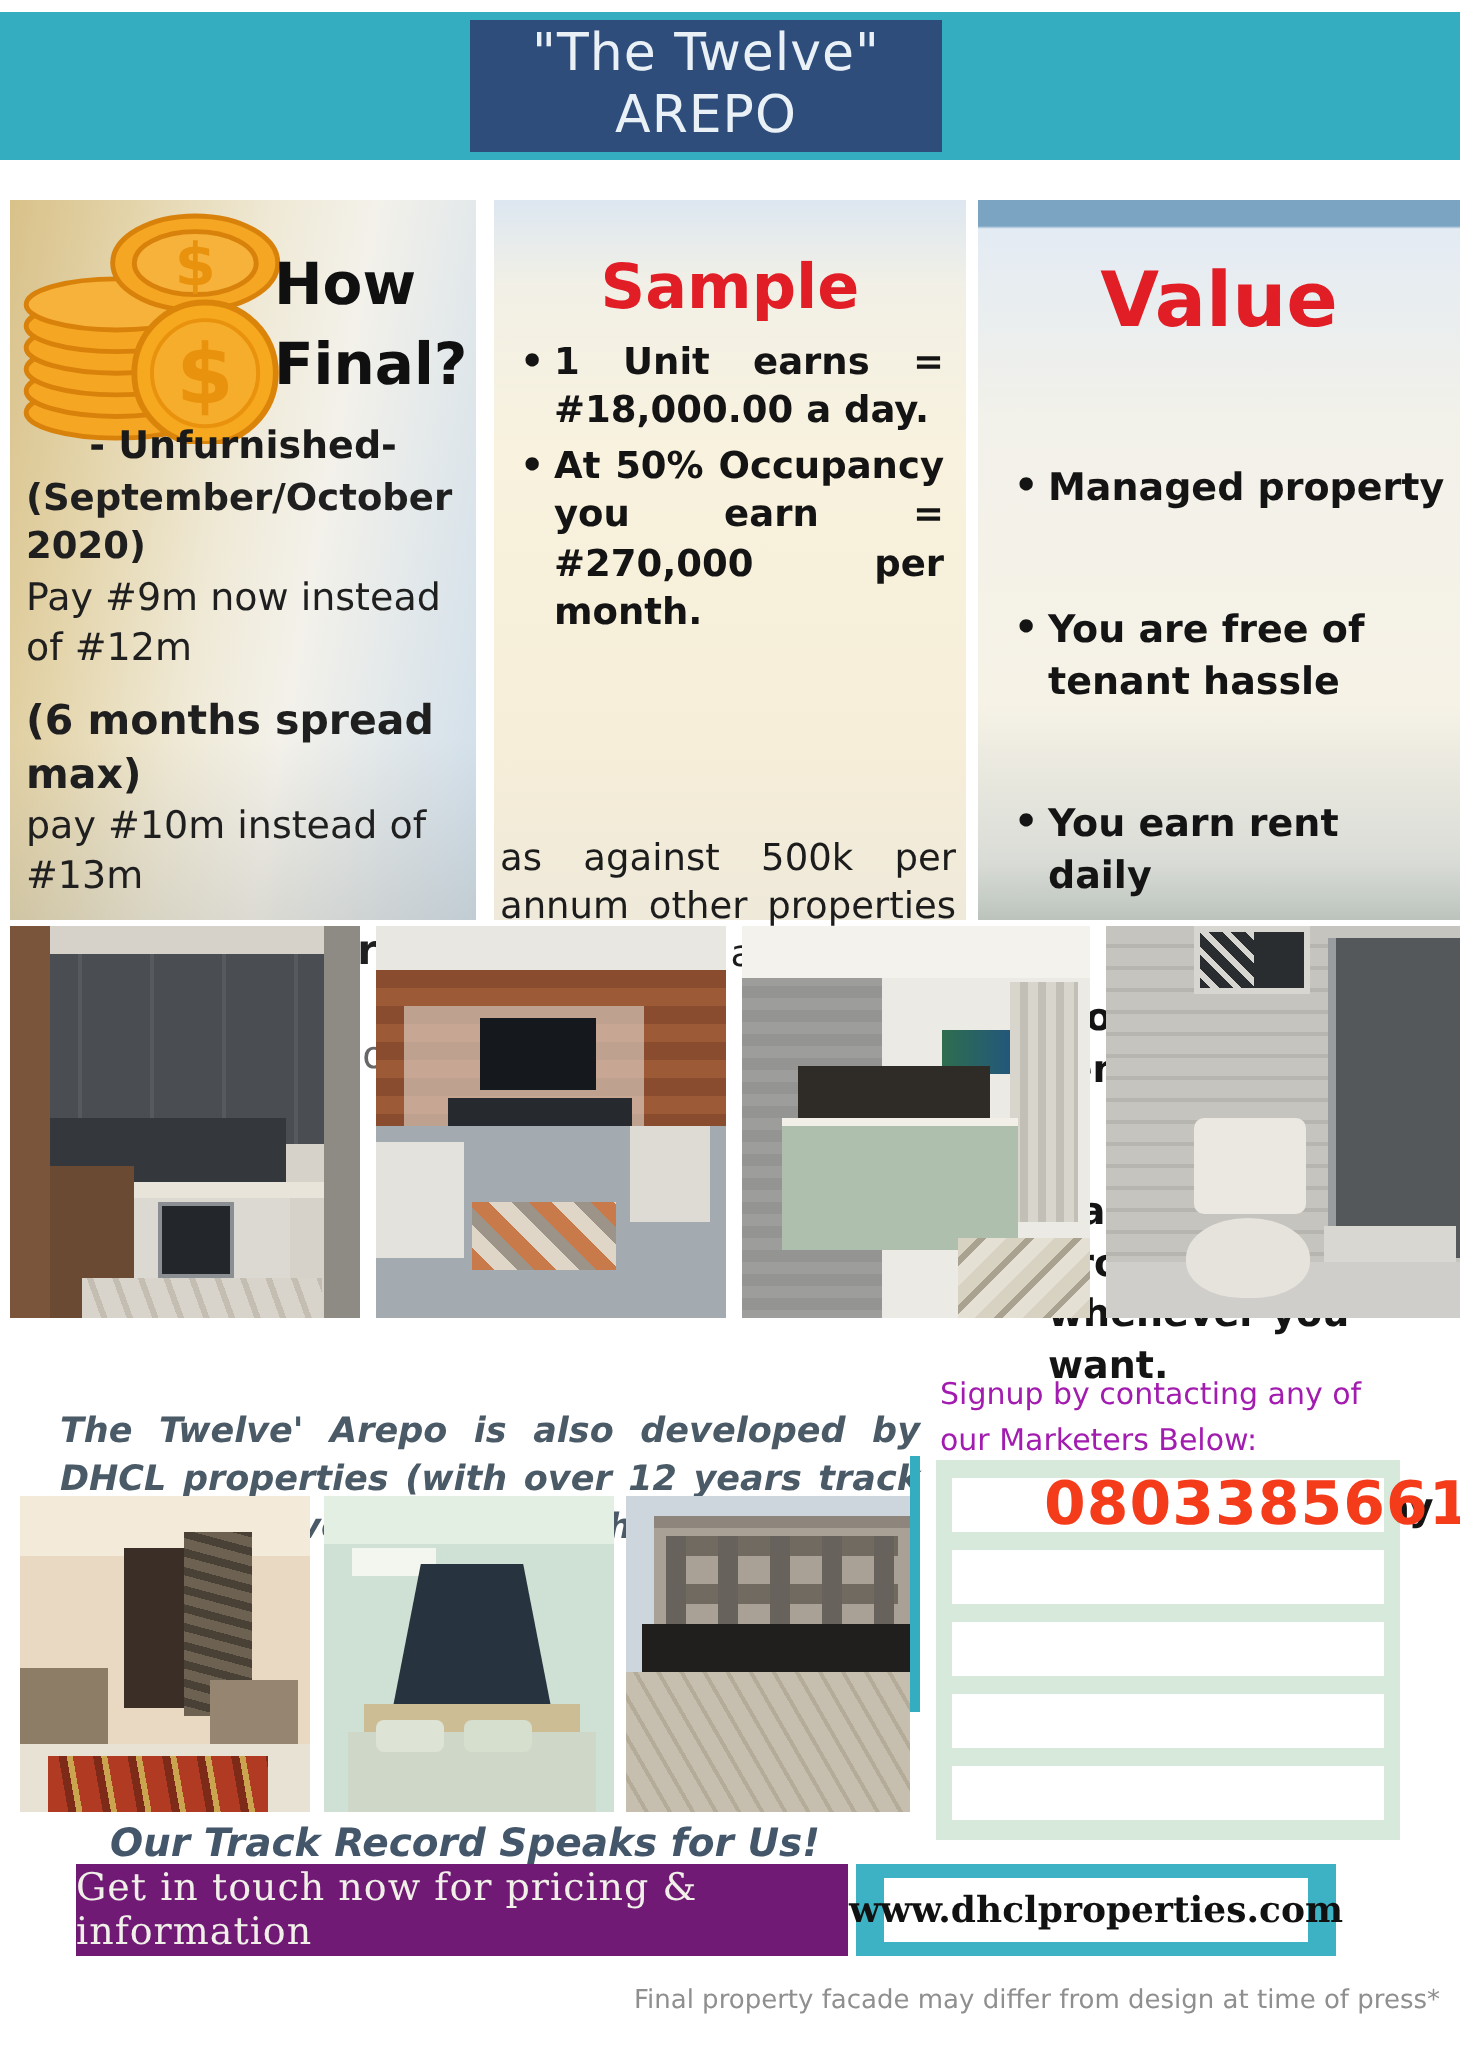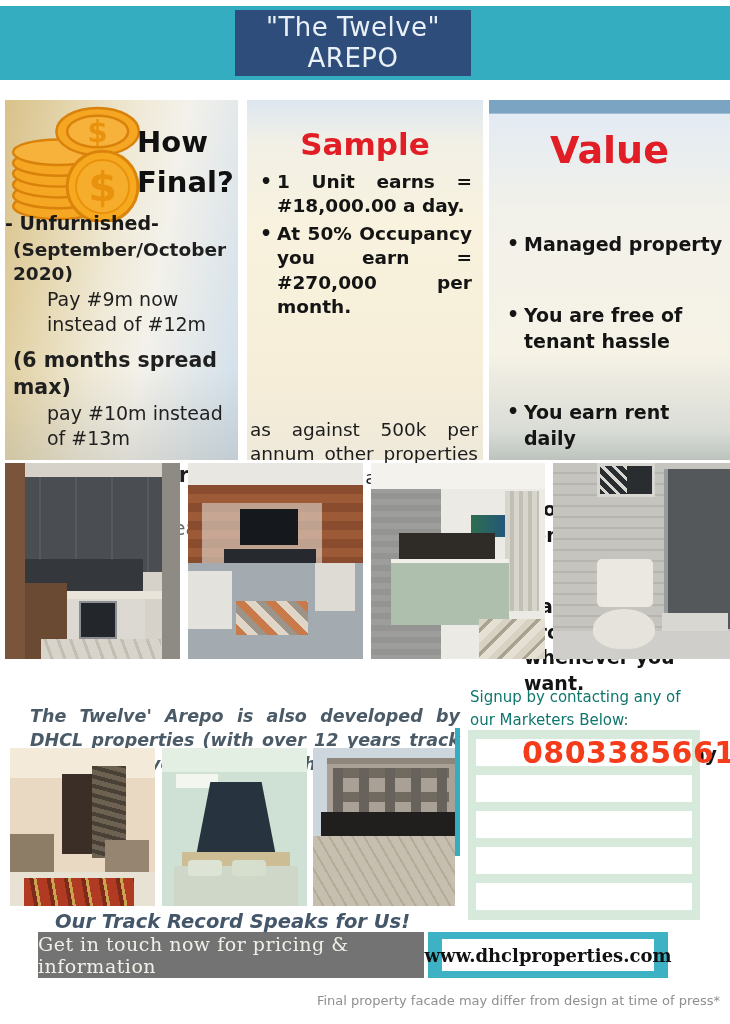--- a/index.html
+++ b/index.html
@@ -32,24 +32,24 @@
   }
   #card-value {
     left:489px; width:241px;
     background:linear-gradient(180deg,#7ba3c2 0%,#7ba3c2 3.6%,#e3ebf3 4%,#f2f1ea 30%,#f6f2e6 70%,#d9dcd6 92%,#bcc3bd 100%);
   }
 
   #coins { left:7px; top:106px; width:138px; height:116px; }
   #howmuch-heading {
     left:137px; top:122px; width:100px; font-size:29px; font-weight:700; color:#101010; line-height:1.38;
   }
-  #howmuch-sub { left:5px; top:212px; width:233px; font-size:19px; font-weight:700; color:#1a1a1a; }
+  #howmuch-sub { left:5px; top:212px; width:233px; text-align:center; font-size:19px; font-weight:700; color:#1a1a1a; }
   #howmuch-body { left:13px; top:238px; width:220px; color:#1f1f1f; }
   #howmuch-body .b  { font-weight:700; font-size:18.5px; line-height:1.32; }
-  #howmuch-body .r  { font-weight:400; font-size:19px; line-height:1.3;margin-left:34px; }
+  #howmuch-body .r  { font-weight:400; font-size:19px; line-height:1.3; }
   #howmuch-body .sp { height:11px; }
   #howmuch-body .big { font-size:20.5px; }
   #howmuch-body .gray { color:#676767; }
 
   .red-heading { color:#e11d26; font-weight:700; text-align:center; }
   #sample-heading { left:247px; top:126px; width:236px; font-size:31px; }
   #sample-body { left:258px; top:170px; width:214px; color:#141414; }
   .bul { position:relative; padding-left:19px; text-align:justify; font-size:18.5px; font-weight:700; line-height:1.32; margin-bottom:3px; }
   .bul::before { content:"\2022"; position:absolute; left:2px; top:-1px; font-size:19px; }
   #sample-foot { left:250px; top:418px; width:228px; font-size:18.5px; color:#1c1c1c; line-height:1.3; text-align:justify; }
@@ -110,21 +110,21 @@
   #ph-bath .shower { right:0; top:6px; width:62px; height:160px; background:#55585a;
     border-left:4px solid #9a9da0; }
   #ph-bath .tray { right:2px; top:150px; width:66px; height:22px; background:#d9d7d2; }
   #ph-bath .floor { left:0; top:168px; width:100%; height:28px; background:#cfcecb; }
   #ph-bath .tank { left:44px; top:96px; width:56px; height:48px; background:#ebe8e2; border-radius:5px; }
   #ph-bath .seat { left:40px; top:146px; width:62px; height:40px; background:#e6e3dd; border-radius:50% 50% 45% 45%; }
 
   
   #dev-blurb { left:30px; top:679px; width:430px; font-style:italic; font-weight:700;
     color:#4a5a66; font-size:17.5px; line-height:1.38; text-align:justify;margin-top:25px; }
-  #signup-prompt { left:470px; top:686px; width:215px; color:#0f766e; font-size:15px; line-height:1.55; }
+  #signup-prompt { left:470px; top:686px; width:215px; color:#a21caf; font-size:15px; line-height:1.55; }
   #teal-divider { left:455px; top:728px; width:5px; height:128px; background:#35adc0; }
 
   #signup-box { left:468px; top:730px; width:232px; height:190px; background:#d6e9da; padding:9px 8px; box-sizing:border-box; }
   .slot { position:relative; width:216px; height:27px; background:#ffffff; margin-bottom:9px; }
   #phone-row { overflow:visible; }
   #phone-number { position:absolute; left:46px; top:-4px; white-space:nowrap;
     color:#f43b1a; font-size:30px; font-weight:700; letter-spacing:0.5px; }
 
   .tr-photo { top:748px; height:158px; overflow:hidden; }
   .tr-photo > div { position:absolute; }
@@ -153,21 +153,21 @@
   #tr3 .windows { left:20px; top:20px; width:116px; height:46px;
     background:repeating-linear-gradient(90deg,#3c3a36 0 10px,transparent 10px 26px),
                repeating-linear-gradient(180deg,#4a463f 0 10px,transparent 10px 24px); opacity:0.6; }
   #tr3 .gate { left:8px; top:64px; width:134px; height:26px; background:#201f1d; }
   #tr3 .pave { left:0; top:88px; width:100%; height:70px;
     background:repeating-linear-gradient(60deg,#c6beae 0 8px,#b4ab99 8px 10px); }
 
   #track-caption { left:30px; top:910px; width:405px; text-align:center; font-style:italic;
     font-weight:700; color:#44566a; font-size:19.5px; }
 
-  #cta-bar { left:38px; top:932px; width:386px; height:46px; background:#737373;
+  #cta-bar { left:38px; top:932px; width:386px; height:46px; background:#701a75;
     display:flex; align-items:center; justify-content:center;
     color:#f0efe8; font-family:"DejaVu Serif","Liberation Serif",serif;
     font-size:19px; letter-spacing:0.5px; cursor:pointer; }
   #site-box { left:428px; top:932px; width:240px; height:46px; background:#3cb2c4; cursor:pointer; }
   #site-inner { position:absolute; left:14px; top:7px; width:212px; height:32px; background:#ffffff;
     display:flex; align-items:center; justify-content:center;
     color:#111111; font-family:"DejaVu Serif","Liberation Serif",serif; font-weight:700; font-size:18px; }
   #disclaimer { right:10px; top:993px; width:420px; text-align:right; color:#8f8f8f; font-size:13px; }
 </style>
 </head>

